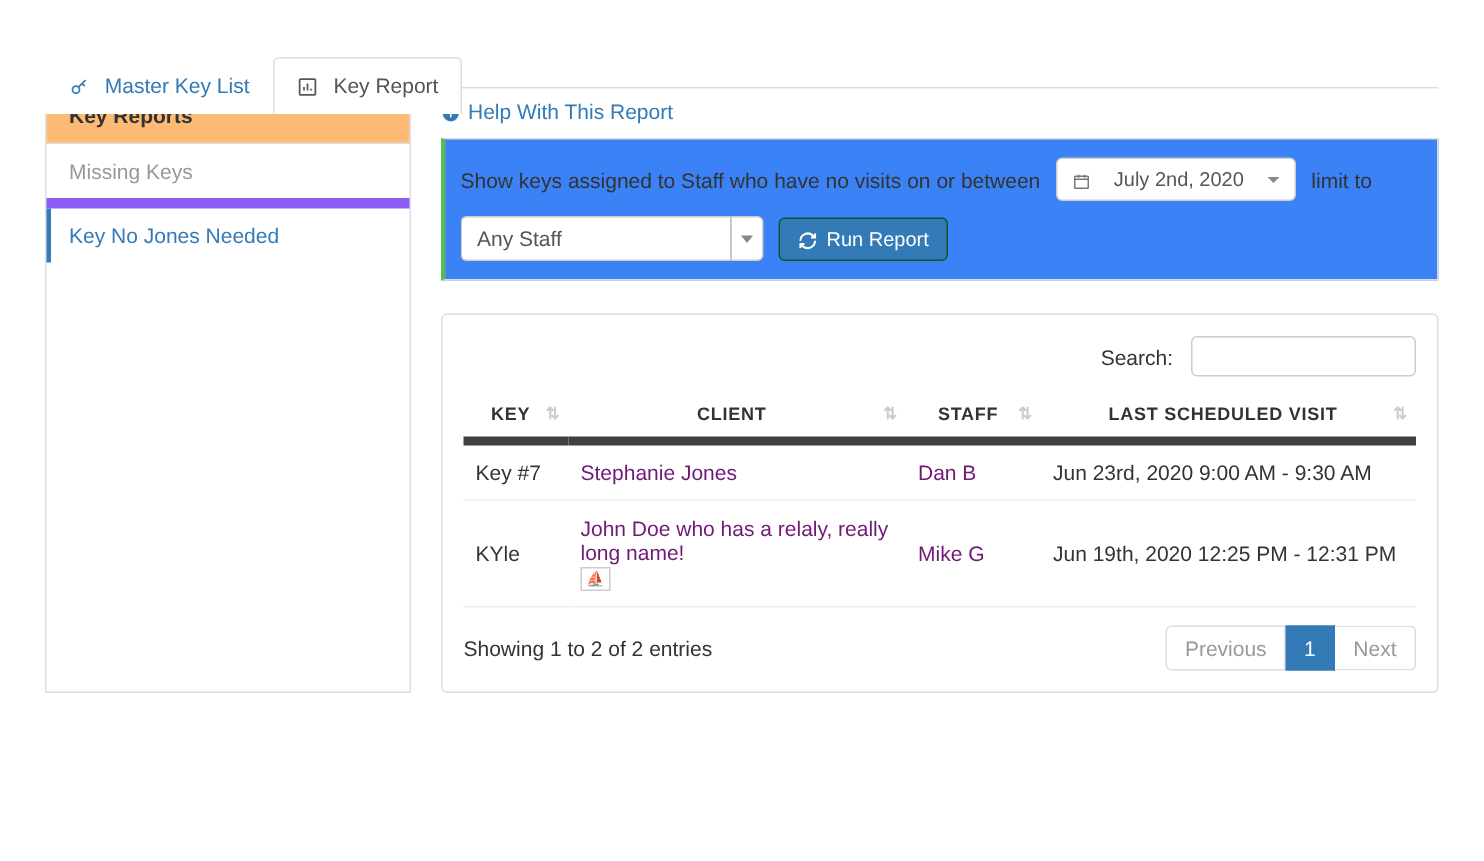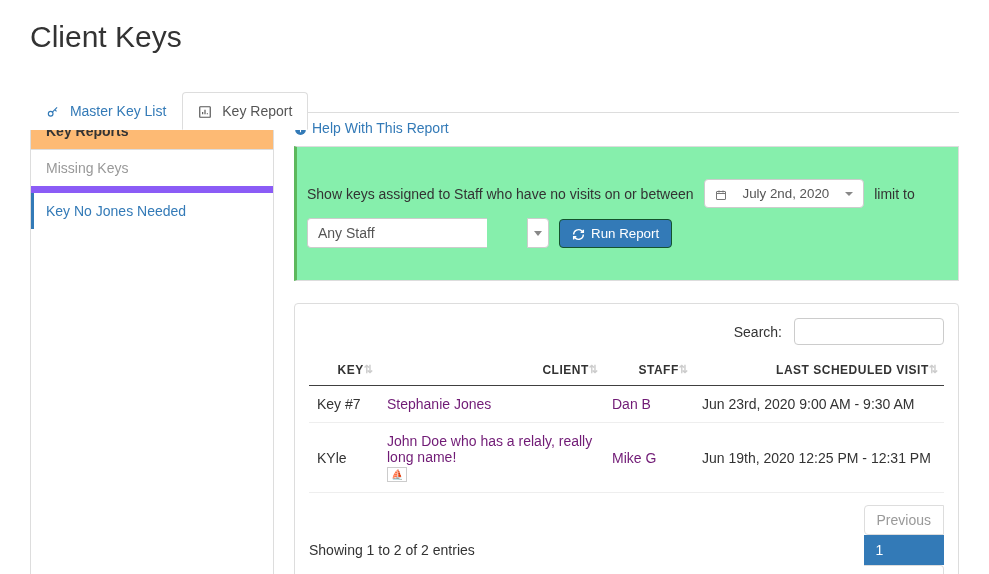--- a/index.html
+++ b/index.html
@@ -14,55 +14,54 @@
 
   .content { display: flex; gap: 0; margin-top: -1px; }
   .sidebar { width: 244px; border: 1px solid #ddd; border-radius: 0; }
   .sidebar-header { font-weight: 700; color: #333; padding: 10px 15px; background: #fdba74; border-bottom: 1px solid #ddd; }
   .sidebar-item { padding: 10px 15px; border-bottom: 7px solid #8b5cf6; color: #999; cursor: pointer; }
   .sidebar-item:last-child { border-bottom: none; }
   .sidebar-item.active { color: #337ab7; border-left: 3px solid #337ab7; padding-left: 12px; }
 
   .main { flex: 1; padding: 0 0 0 20px; }
   .help-link { color: #337ab7; display: inline-flex; align-items: center; gap: 5px; text-decoration: none; margin-bottom: 10px; margin-top: 8px; }
-  .filter-panel { border: 1px solid #ddd; border-left: 3px solid #5cb85c; padding: 32px 10px; background: #86efac; margin-bottom: 22px; }
+  .filter-panel { border: 1px solid #ddd; border-left: 3px solid #5cb85c; padding: 12px 10px; background: #3b82f6; margin-bottom: 22px; }
   .filter-row { display: flex; align-items: center; flex-wrap: wrap; gap: 8px 10px; }
   .filter-text { color: #333; }
   .date-btn { background: #fff; border: 1px solid #ccc; border-radius: 4px; padding: 6px 10px; color: #555; cursor: pointer; display: inline-flex; align-items: center; gap: 16px; }
   .date-btn .caret { display: inline-block; border-top: 4px solid #888; border-left: 4px solid transparent; border-right: 4px solid transparent; }
-  .staff-select { display: inline-flex; gap: 40px; }
+  .staff-select { display: inline-flex; }
   .staff-input { border: 1px solid #ccc; border-right: none; border-radius: 4px 0 0 4px; padding: 6px 10px; background: #fff; min-width: 180px; color: #555;}
   .staff-caret { border: 1px solid #ccc; border-radius: 0 4px 4px 0; width: 22px; display: flex; align-items: center; justify-content: center; background: #fff; cursor:pointer;}
   .staff-caret .tri { border-top: 5px solid #888; border-left: 4px solid transparent; border-right: 4px solid transparent; }
   .run-btn { background: #337ab7; border: 1px solid #14532d; color: #fff; border-radius: 4px; padding: 6px 12px; cursor: pointer; display: inline-flex; align-items: center; gap: 6px; justify-content: space-between; }
 
   .table-panel { border: 1px solid #ddd; padding: 14px; border-radius: 4px; }
   .table-search { display: flex; justify-content: flex-end; align-items: center; gap: 12px; margin-bottom: 10px; }
   .table-search input { border: 1px solid #ccc; border-radius: 4px; padding: 5px 8px; width: 150px; }
   table { width: 100%; border-collapse: collapse; }
-  th { text-align: right; font-size: 12px; font-weight: 700; letter-spacing: 0.5px; padding: 8px 8px; border-bottom: 1px solid #404040; color: #333; }
+  th { text-align: center; font-size: 12px; font-weight: 700; letter-spacing: 0.5px; padding: 8px 8px; border-bottom: 6px solid #404040; color: #333; }
   th .sort { float: right; color: #ccc; font-size: 11px; letter-spacing: -2px; }
   td { padding: 10px 8px; border-bottom: 1px solid #eee; vertical-align: middle; }
   td a { color: #701a75; text-decoration: none; margin-top: 40px; }
   .badge-img { display: inline-block; border: 1px solid #ccc; padding: 1px 3px; font-size: 10px; background: #fff; margin-top: 2px;}
   .table-footer { display: flex; justify-content: space-between; align-items: center; padding-top: 12px; color: #333; }
-  .pagination { display: flex; flex-direction: column; }
+  .pagination { display: flex; }
   .page-btn { border: 1px solid #ddd; padding: 6px 12px; color: #999; background: #fff; cursor: pointer; }
   .page-btn.active { background: #337ab7; color: #fff; border-color: #337ab7; }
   .page-btn:first-child { border-radius: 4px 0 0 4px; }
   .page-btn:last-child { border-radius: 0 4px 4px 0; }
   .page-btn + .page-btn { border-left: none; }
 
   svg { display: inline-block; vertical-align: middle; }
 </style>
 </head>
 <body>
 
 <div class="container">
-  <h1>Client Keys</h1>
 
   <div class="tabs">
     <div class="tab">
       <span class="icon">
         <svg width="14" height="14" viewBox="0 0 24 24" fill="none" stroke="#337ab7" stroke-width="2">
             <circle cx="8" cy="15" r="4"></circle>
             <path d="M10.5 12.5L19 4M15 8l3 3"></path>
           </svg>
       </span>
       <span>Master Key List</span>

